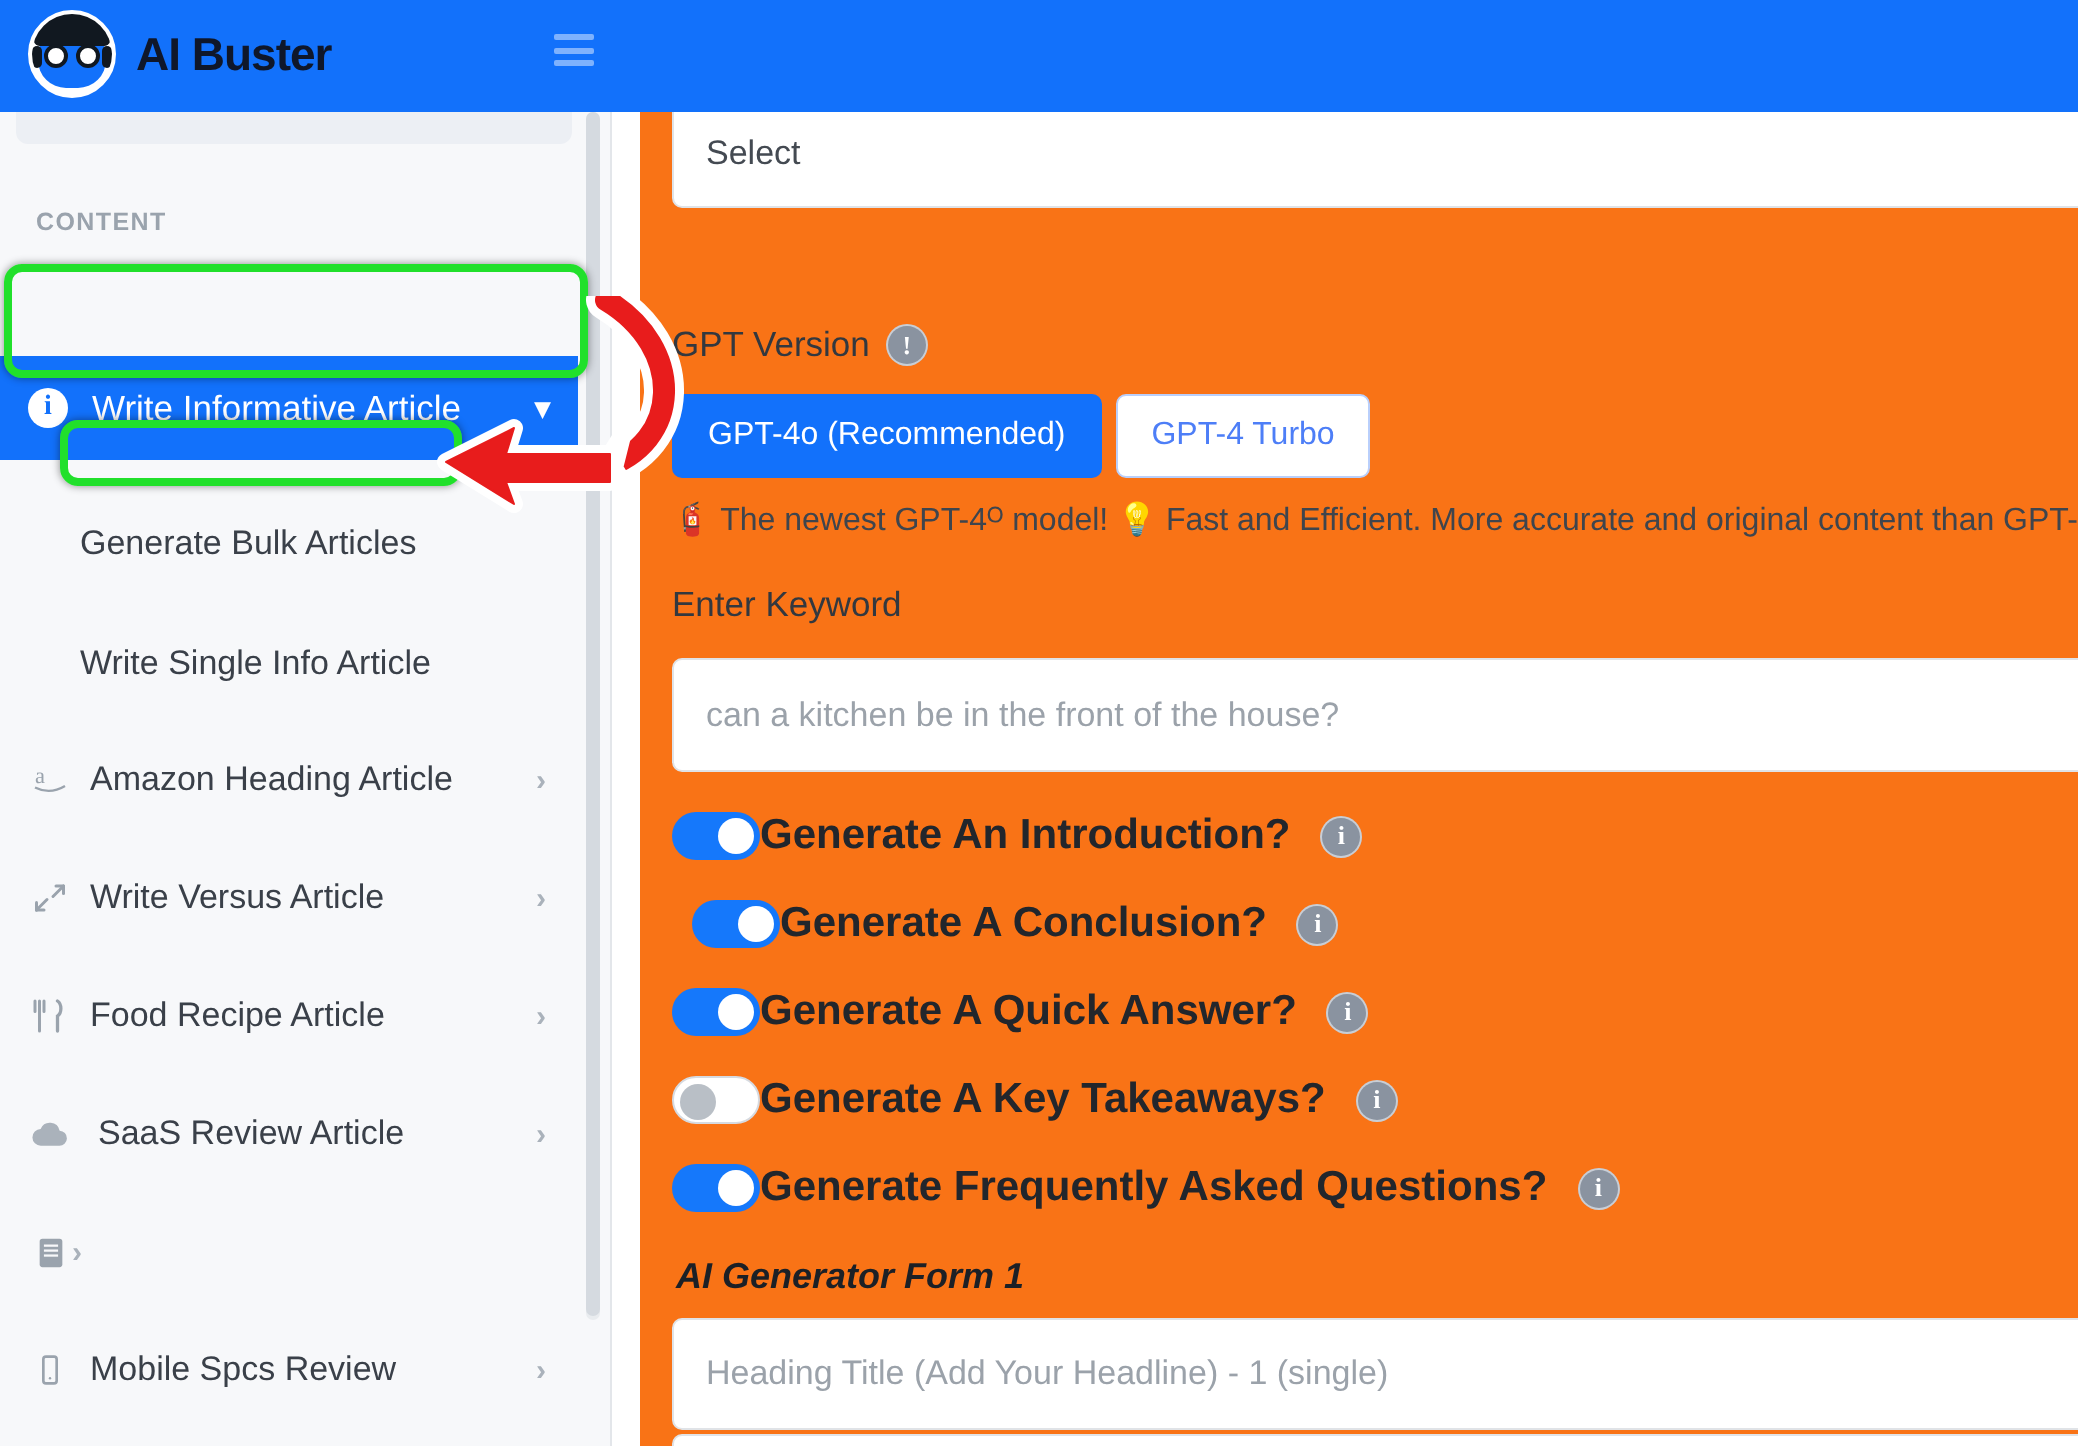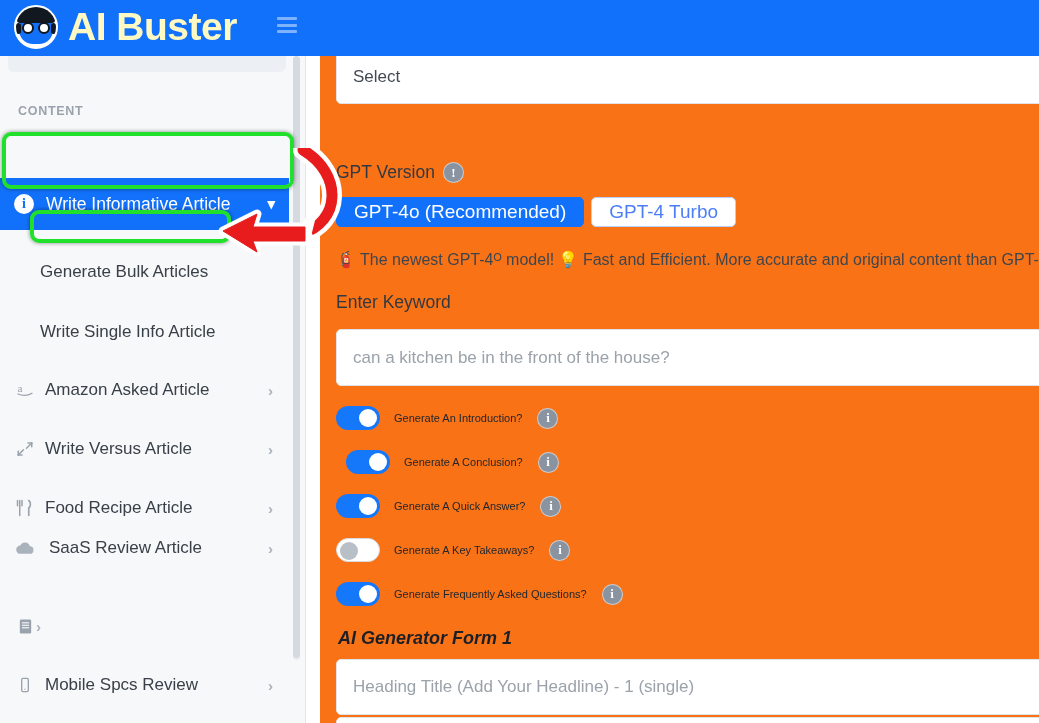--- a/index.html
+++ b/index.html
@@ -39,21 +39,21 @@
     border-radius: 50%; background: #ffffff; border: 2px solid #111820;
   }
   .logo-eye.l { left: 6px; }
   .logo-eye.r { left: 22px; }
   .logo-ear {
     position: absolute; top: 16px; width: 5px; height: 11px; background: #111820; border-radius: 3px;
   }
   .logo-ear.l { left: 0px; }
   .logo-ear.r { right: 0px; }
   .brand-name {
-    color: #fef9c3; font-size: 39px; font-weight: 700; letter-spacing: -0.5px;
+    color: #0f172a; font-size: 23px; font-weight: 700; letter-spacing: -0.5px;
     line-height: 44px;
   }
   .hamburger {
     position: absolute; left: 277px; top: 17px;
     width: 20px; height: 16px; display: flex; flex-direction: column; justify-content: space-between;
   }
   .hamburger span { display: block; height: 3px; background: #7fb2fd; border-radius: 1px; }
 
   
   .sidebar {
@@ -137,23 +137,23 @@
   .info-dot {
     width: 19px; height: 19px; border-radius: 50%; background: #8a93a0;
     color: #fff; font-size: 13px; font-weight: 700;
     font-family: "Liberation Serif", serif;
     display: flex; align-items: center; justify-content: center;
     box-shadow: 0 0 0 1px #c8ced6;
   }
 
   .btn-group { position: absolute; left: 16px; top: 153px; display: flex; gap: 7px; }
   .gptbtn {
-    height: 30px; padding: 0 17px; border-radius: 5px;
+    height: 42px; padding: 0 17px; border-radius: 5px;
     display: flex; align-items: center; justify-content: center;
-    font-size: 19px; cursor: pointer; white-space: nowrap;
+    font-size: 16px; cursor: pointer; white-space: nowrap;
   }
   .gptbtn.primary { background: #1271fb; color: #ffffff; border: 1px solid #1271fb; }
   .gptbtn.ghost { background: #ffffff; color: #4d7ef7; border: 1px solid #b9cffb; }
 
   #gpt-desc {
     position: absolute; left: 16px; top: 206px;
     font-size: 16px; color: #3f454d; white-space: nowrap;
   }
 
   #keyword-label { left: 16px; top: 248px; }
@@ -169,21 +169,21 @@
     flex: 0 0 auto; cursor: pointer;
   }
   .tgl.on { background: #1578fb; }
   .tgl.off { background: #ffffff; border: 1px solid #d6dae0; }
   .tgl .knob {
     position: absolute; top: 3px; width: 18px; height: 18px; border-radius: 50%;
   }
   .tgl.on .knob { right: 3px; background: #ffffff; }
   .tgl.off .knob { left: 3px; background: #b9bfc6; }
   .tgl-label {
-    margin-left: 14px; font-size: 11px; font-weight: 400; color: #22262c; white-space: nowrap;
+    font-size: 21px; font-weight: 700; color: #22262c; white-space: nowrap;
   }
   .tgl-info { margin-left: 16px; }
 
   #form-title {
     position: absolute; left: 18px; top: 584px;
     font-size: 18px; font-weight: 700; color: #1c2026; font-style: italic;
   }
   #heading-input { left: 16px; top: 615px; width: 760px; height: 56px; color: #9ba2aa; }
   #prompt-input  { left: 16px; top: 673px; width: 760px; height: 56px; color: #9ba2aa; }
 
@@ -245,21 +245,21 @@
       <span>Write Single Info Article</span>
     </div>
 
     <div class="nav-row" style="top:326px;">
       <div class="nico">
         <svg width="18" height="18" viewBox="0 0 24 24" fill="#9aa3ad">
           <text x="2" y="14" font-family="Liberation Serif, serif" font-size="15" fill="#9aa3ad">a</text>
           <path d="M2 17 Q12 22 22 16" stroke="#9aa3ad" stroke-width="1.6" fill="none"></path>
         </svg>
       </div>
-      <div class="nlbl">Amazon Asked Article</div>
+      <div class="nlbl">Amazon Heading Article</div>
       <div class="narr">›</div>
     </div>
 
     <div class="nav-row" style="top:385px;">
       <div class="nico">
         <svg width="18" height="18" viewBox="0 0 24 24" stroke="#9aa3ad" stroke-width="2" fill="none" stroke-linecap="round">
           <path d="M3 20 L10 13"></path>
             <path d="M3 20 L3 15"></path>
             <path d="M3 20 L8 20"></path>
           <path d="M21 4 L14 11"></path>
@@ -275,21 +275,21 @@
       <div class="nico">
         <svg width="18" height="18" viewBox="0 0 24 24" fill="#9aa3ad">
           <path d="M5 2 L5 9 M8 2 L8 9 M2 2 L2 9 M5 9 L5 22" stroke="#9aa3ad" stroke-width="2" stroke-linecap="round"></path>
           <path d="M17 2 C20 4 20 10 17 12 L17 22" stroke="#9aa3ad" stroke-width="2.2" fill="none" stroke-linecap="round"></path>
         </svg>
       </div>
       <div class="nlbl">Food Recipe Article</div>
       <div class="narr">›</div>
     </div>
 
-    <div class="nav-row" style="top:484px;">
+    <div class="nav-row" style="top:503px;">
       <div class="nico">
         <svg width="20" height="20" viewBox="0 0 24 24" fill="#aab2bb">
           <path d="M6.5 19h11a4.5 4.5 0 0 0 .3-9 6 6 0 0 0-11.4-1A4.5 4.5 0 0 0 6.5 19z"></path>
         </svg>
       </div>
       <div class="nlbl" style="margin-left:13px;">SaaS Review Article</div>
       <div class="narr">›</div>
     </div>
 
     <div class="nav-row" style="top:562px;">

